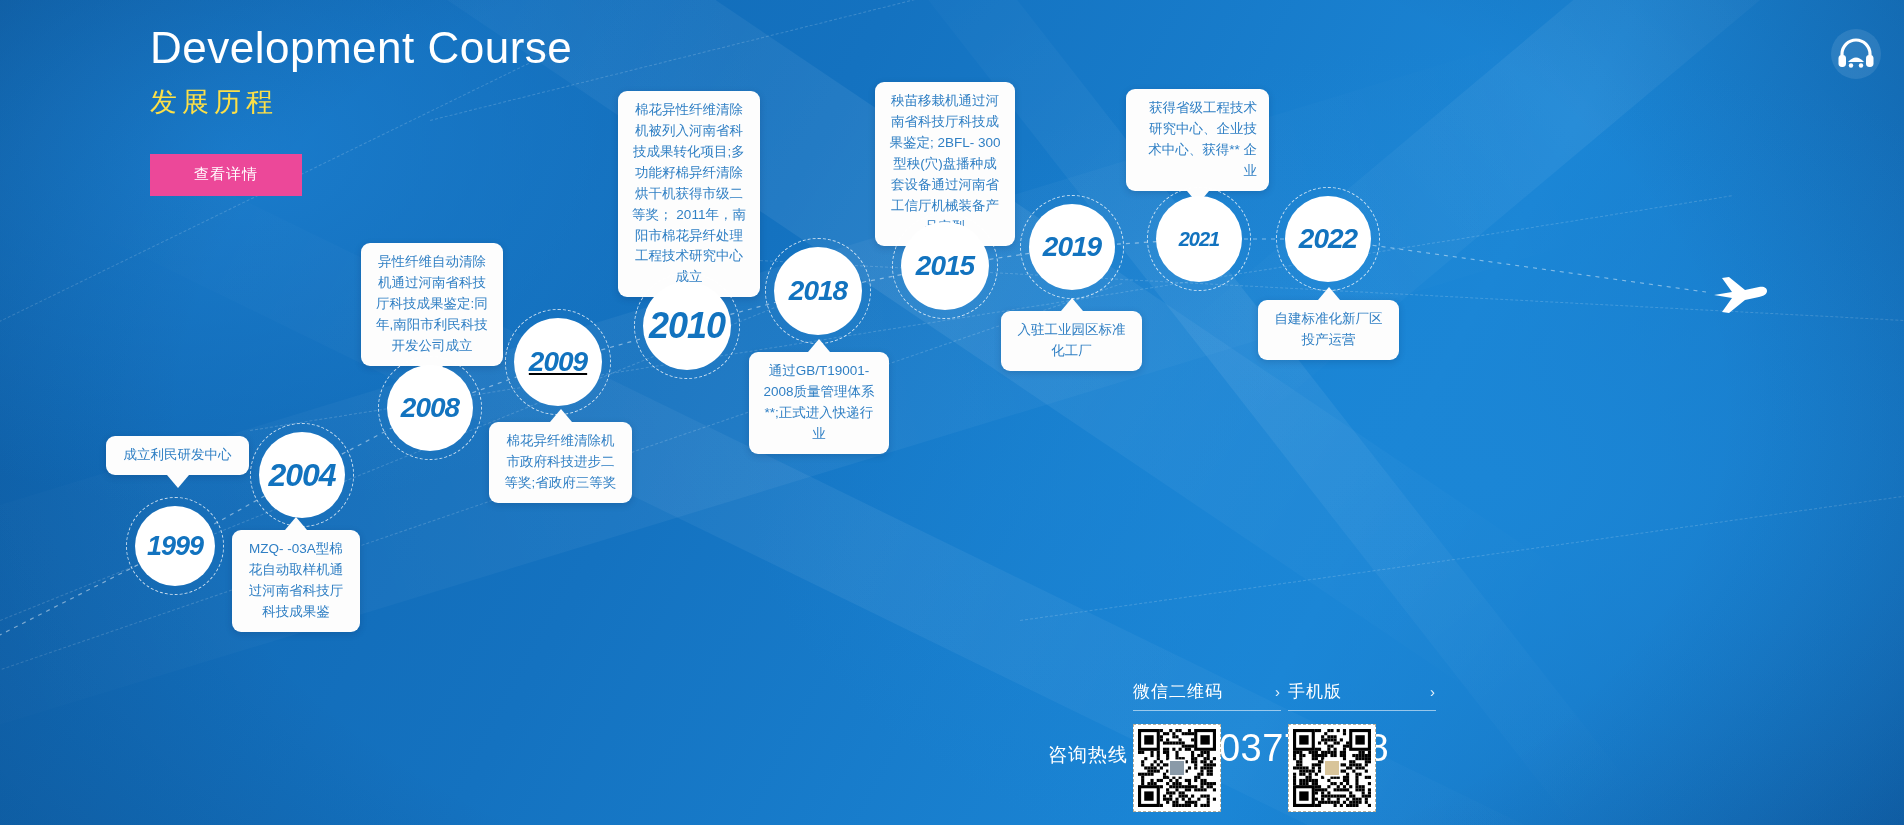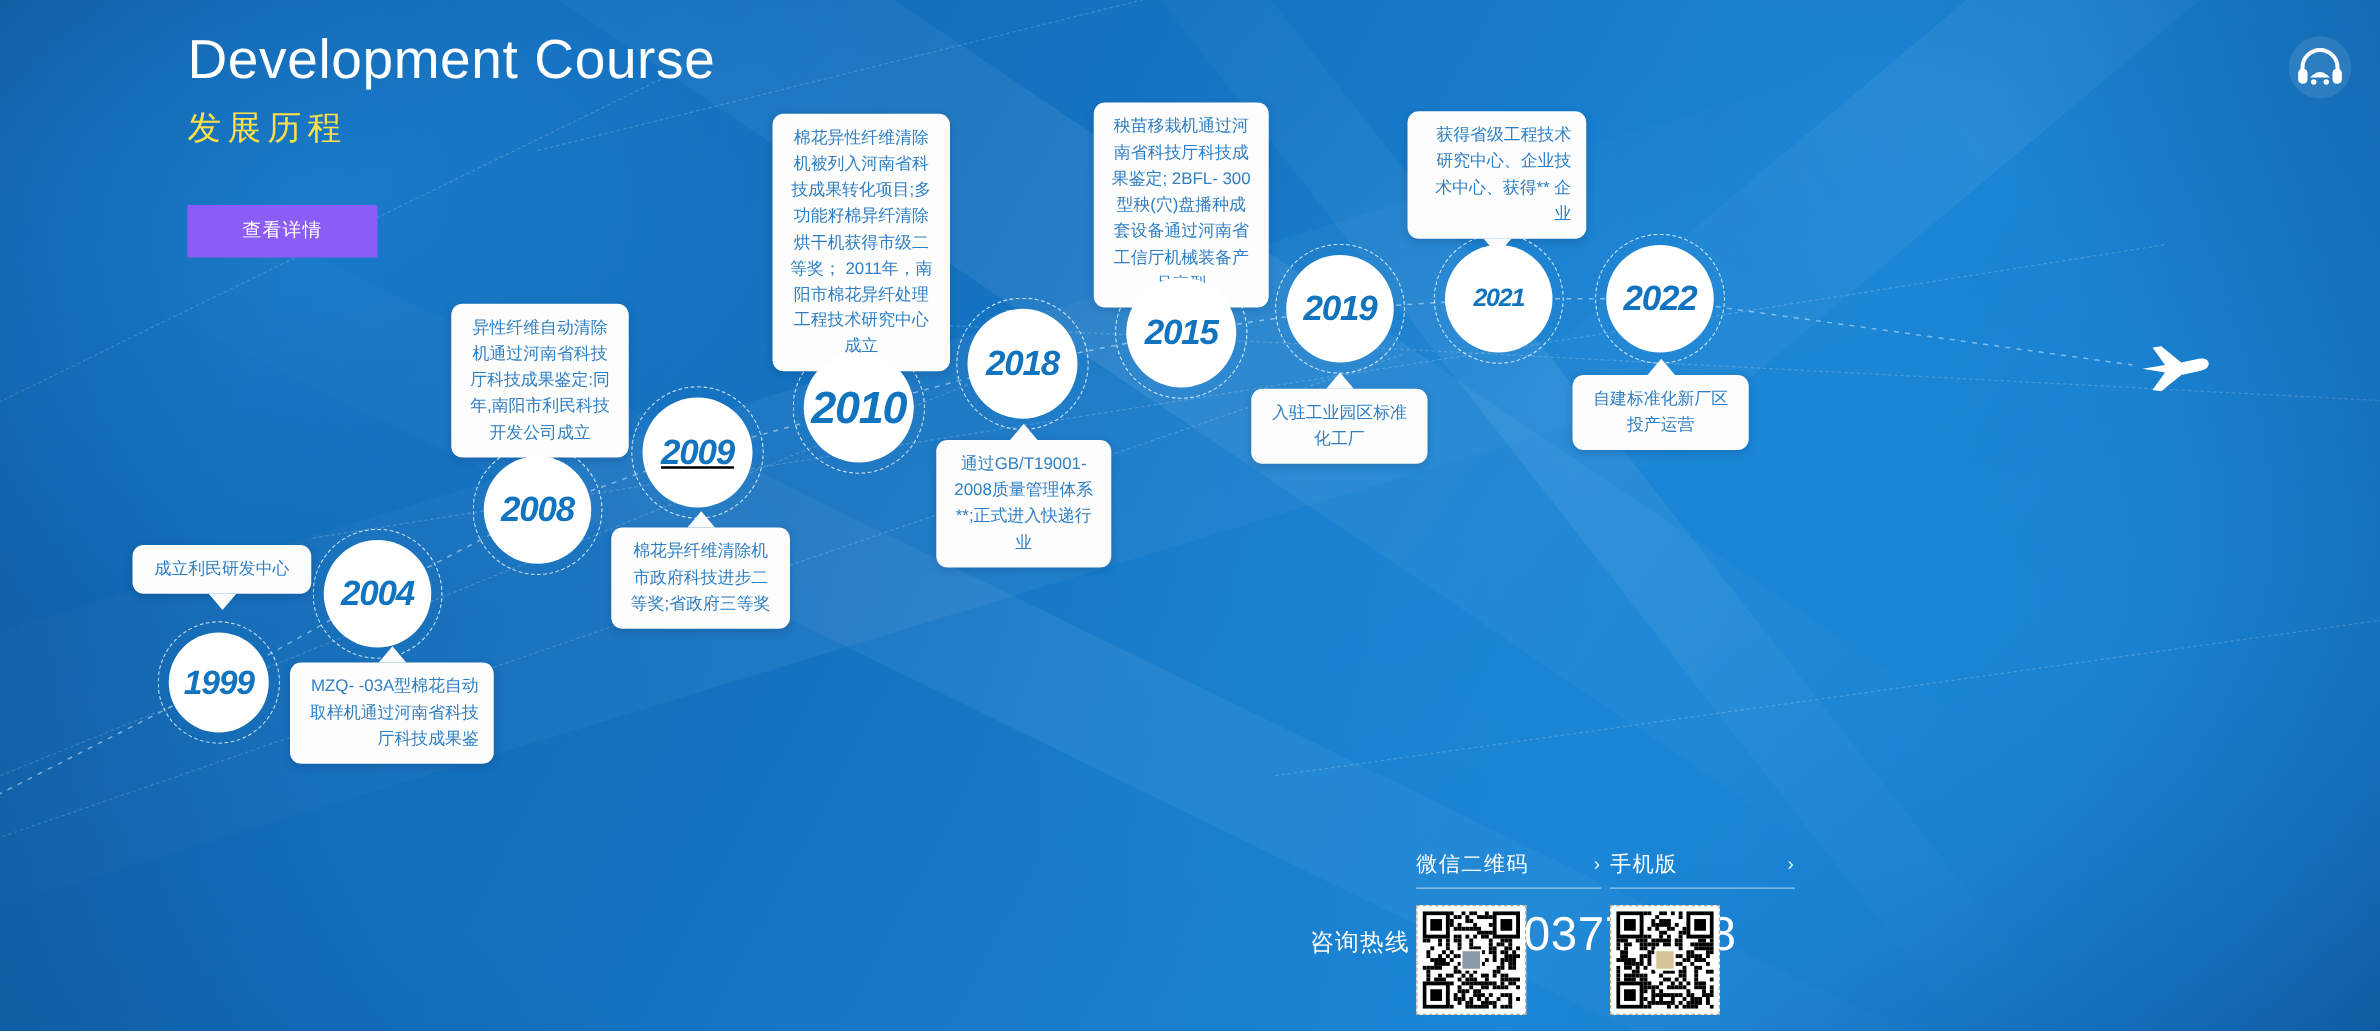--- a/index.html
+++ b/index.html
@@ -34,22 +34,22 @@
   #header { position:absolute; left:150px; top:22px; z-index:6; }
   #title-en {
     font-size:44px; color:#ffffff; font-weight:400;
     letter-spacing:.5px; line-height:1.18; white-space:nowrap;
   }
   #title-cn {
     font-size:27px; color:#fde047; font-weight:400;
     letter-spacing:5px; margin-top:10px;
   }
   #detail-btn {
-    margin-top:44px; width:152px; height:42px;
-    background:#8b5cf6; color:#ffffff; font-size:15px;
+    margin-top:34px; width:152px; height:42px;
+    background:#ec4899; color:#ffffff; font-size:15px;
     display:flex; align-items:center; justify-content:center;
     border:none; cursor:pointer; letter-spacing:1px;
   }
 
   
   #timeline { position:absolute; inset:0; z-index:5; }
 
   .ycircle {
     position:absolute;
     border-radius:50%;
@@ -164,26 +164,26 @@
       <line x1="1328" y1="239" x2="1706" y2="292" stroke="rgba(255,255,255,0.45)" stroke-width="1.2" stroke-dasharray="4 5"></line>
       <line x1="-10" y1="640" x2="175" y2="546" stroke="rgba(255,255,255,0.45)" stroke-width="1.2" stroke-dasharray="4 5"></line>
     </svg>
     <div class="card above" style="left: 106px; width: 143px; font-size: 13.5px; top: 436px;">
       <i class="tip"></i>
       <div>成立利民研发中心</div>
     </div>
     <div class="ycircle" style="left: 135px; top: 506px; width: 80px; height: 80px;">
       <span style="font-size: 27px;">1999</span>
     </div>
-    <div class="card below" style="left: 232px; width: 163px; font-size: 13.5px; top: 530px; text-align: right;">
+    <div class="card below" style="left: 232px; width: 128px; font-size: 13.5px; top: 530px;">
       <i class="tip"></i>
       <div>MZQ- -03A型棉花自动取样机通过河南省科技厅科技成果鉴</div>
     </div>
     <div class="ycircle" style="left: 259px; top: 432px; width: 86px; height: 86px;">
-      <span style="font-size: 28px;">2004</span>
+      <span style="font-size: 32px;">2004</span>
     </div>
     <div class="card above" style="left: 361px; width: 142px; font-size: 13.5px; top: 243px;">
       <i class="tip"></i>
       <div>异性纤维自动清除机通过河南省科技厅科技成果鉴定:同年,南阳市利民科技开发公司成立</div>
     </div>
     <div class="ycircle" style="left: 387px; top: 365px; width: 86px; height: 86px;">
       <span style="font-size: 28px;">2008</span>
     </div>
     <div class="card below" style="left: 489px; width: 143px; font-size: 13.5px; top: 422px;">
       <i class="tip"></i>

